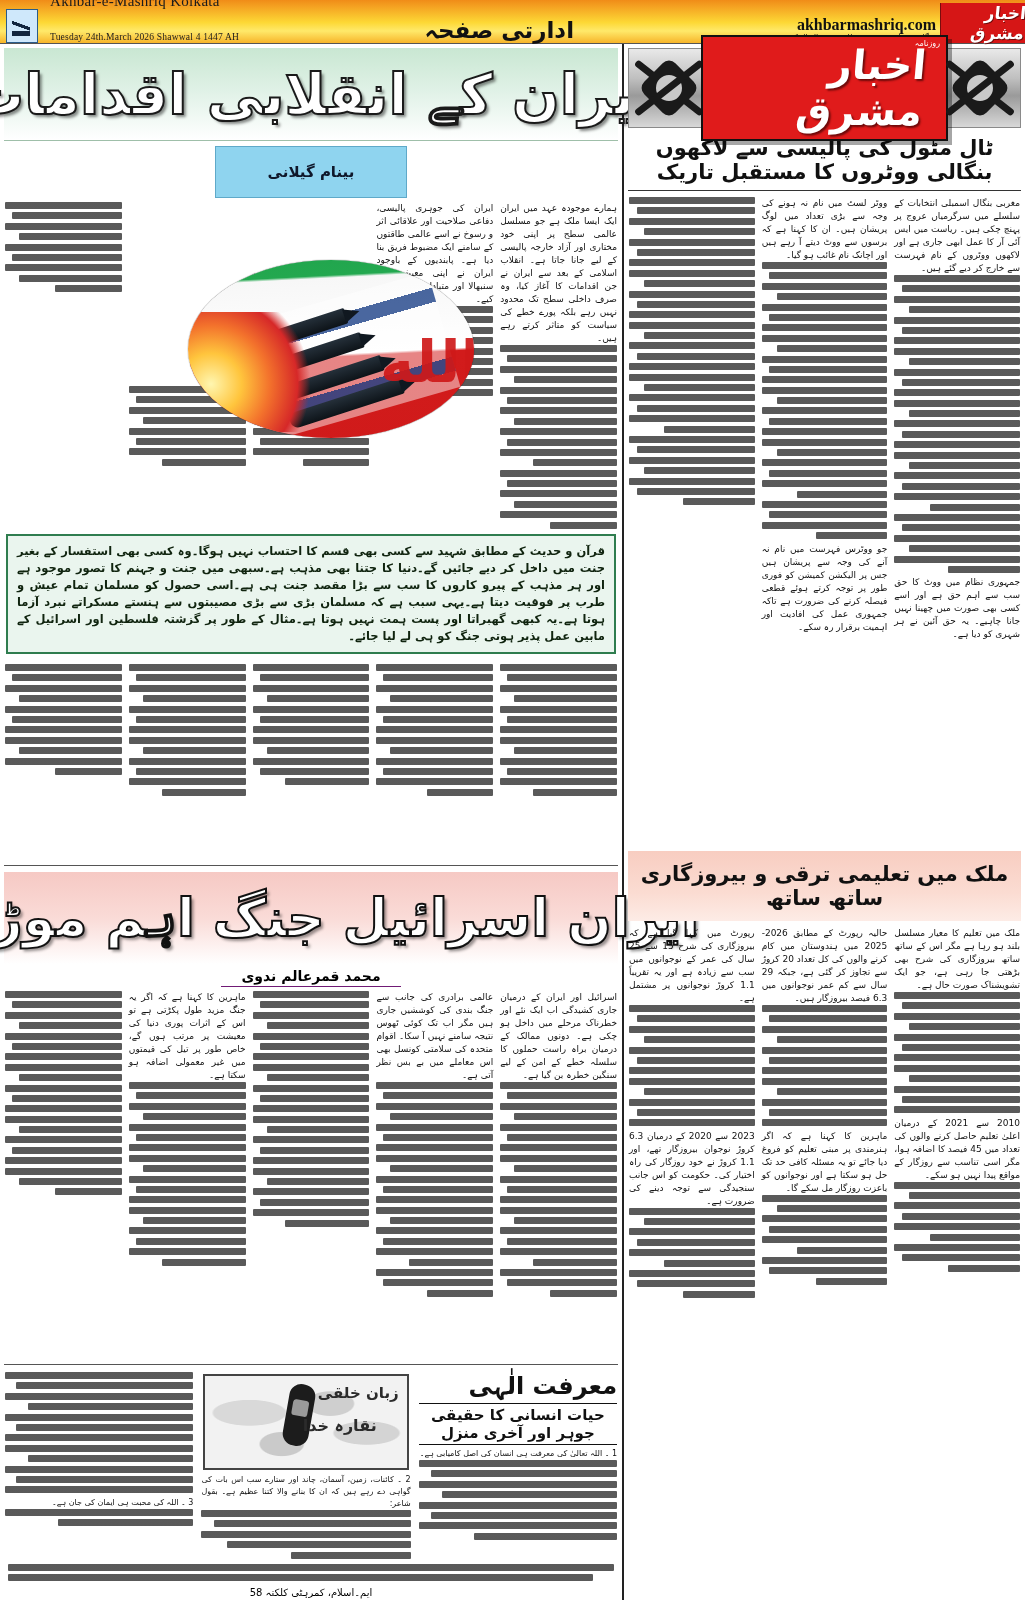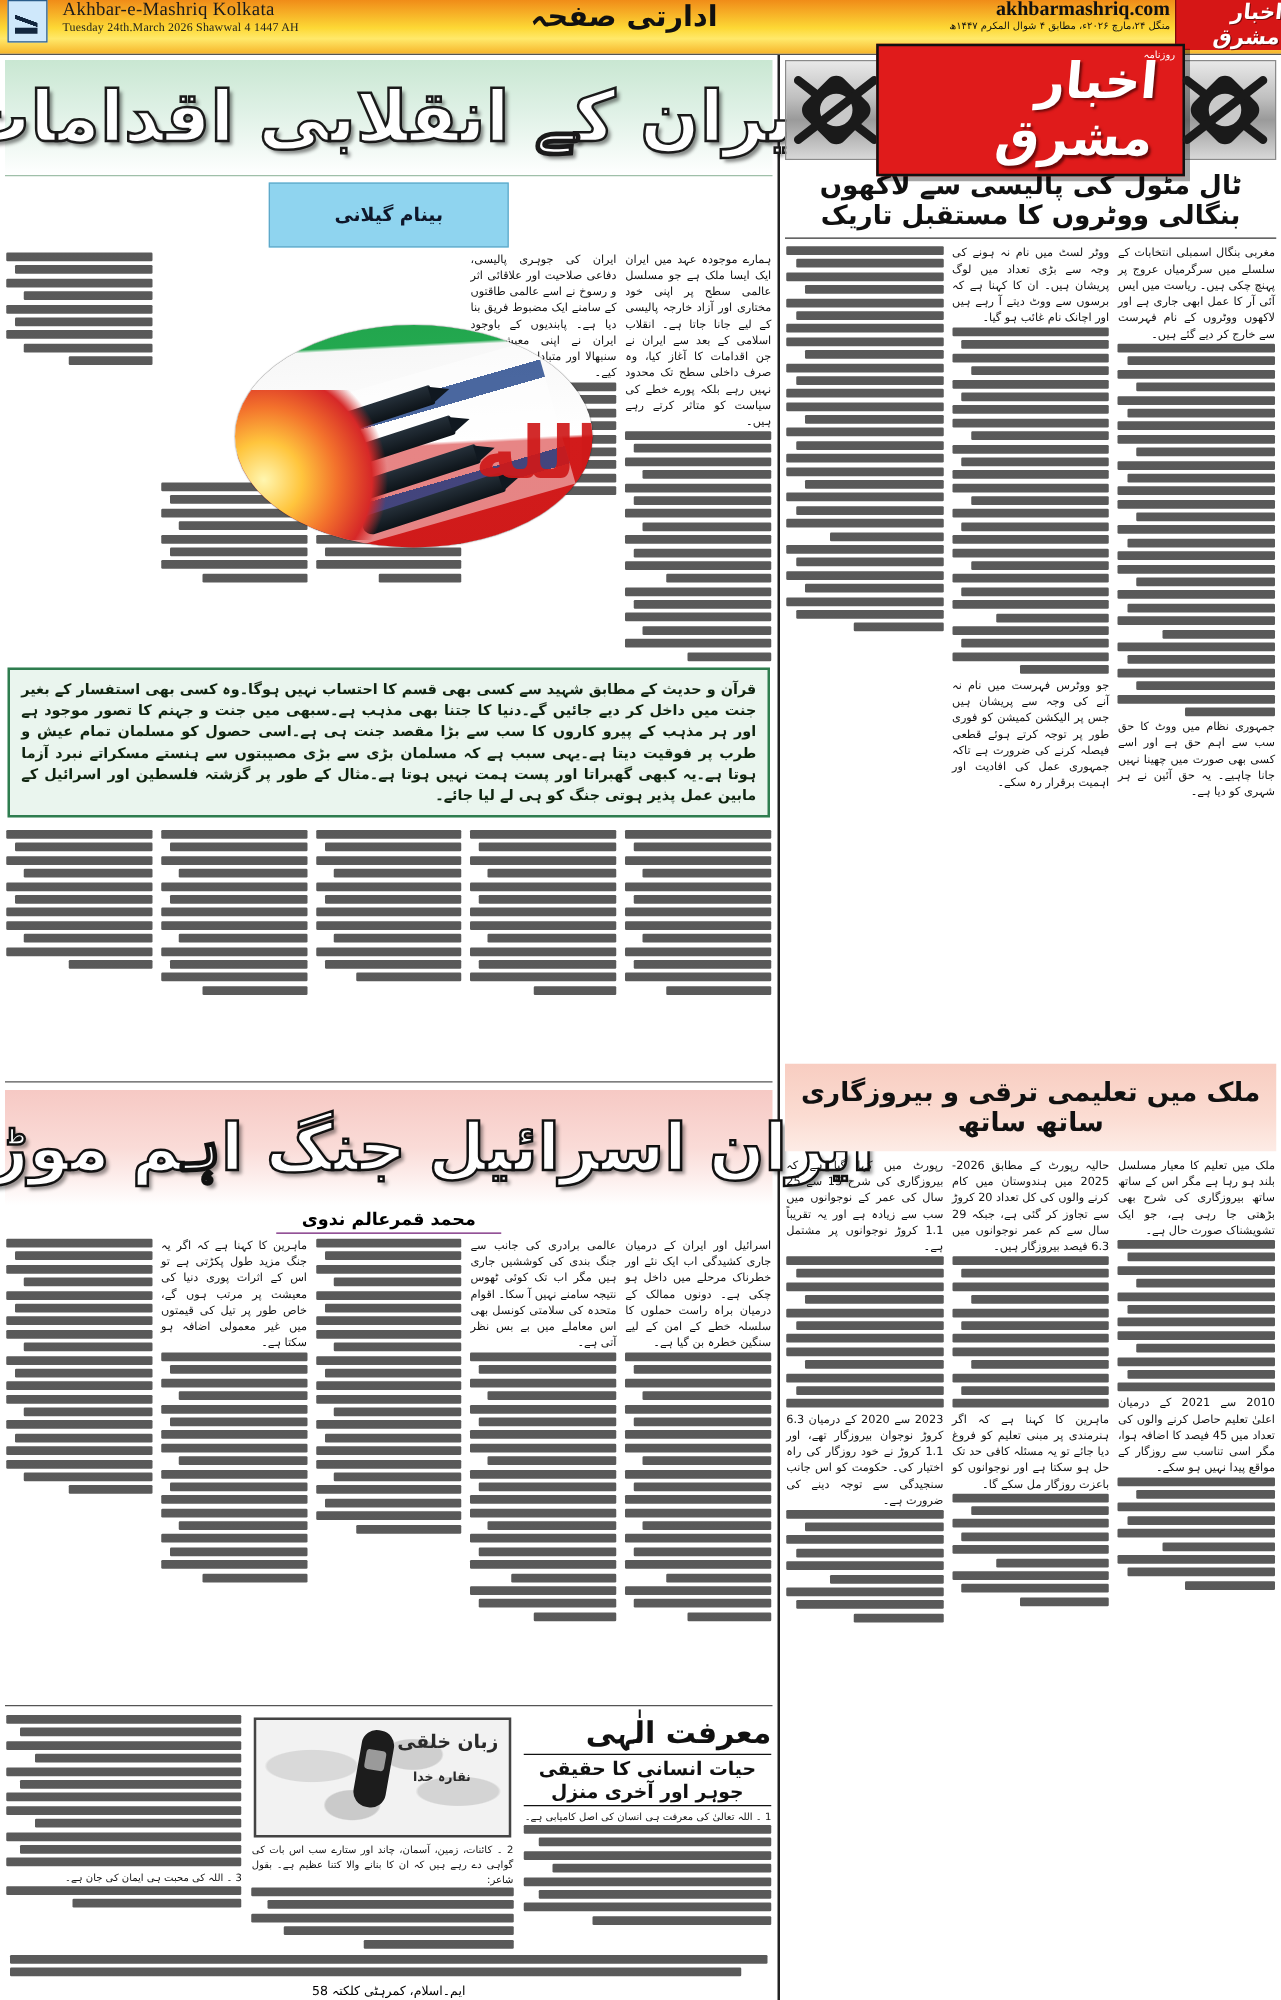--- a/index.html
+++ b/index.html
@@ -11,40 +11,40 @@
     position:relative;
   }
   .page{width:1025px;height:1600px;position:relative;box-sizing:border-box;}
 
   
   .masthead{
     height:44px;width:1025px;position:relative;
     background:linear-gradient(180deg,#f08c18 0%,#f5a623 18%,#fdd835 52%,#ffe96a 72%,#f7b52a 100%);
     border-bottom:1px solid #555;
     box-sizing:border-box;
-    display:flex;align-items:flex-start;
+    display:flex;align-items:flex-end;
   }
   .mh-logo-box{width:44px;display:flex;align-items:center;justify-content:center;}
   .mh-logo{
     width:30px;height:32px;background:#cfe8fb;border:1px solid #2a5c8a;
     position:relative;
   }
   .mh-logo:after{
     content:"";position:absolute;left:5px;top:4px;width:18px;height:22px;
     background:
       linear-gradient(200deg,transparent 46%,#12263f 47%,#12263f 58%,transparent 59%),
       linear-gradient(0deg,#12263f 0 22%,transparent 23%);
   }
   .mh-left{display:flex;flex-direction:column;justify-content:center;padding-left:6px;}
   .mh-title{
     font-family:"Liberation Serif",serif;font-size:15px;color:#1b1b1b;letter-spacing:.3px;
     line-height:17px;
   }
   .mh-date{
-    font-family:"Liberation Serif",serif;font-size:9.5px;color:#1b1b1b;line-height:12px;letter-spacing:.2px;
+    font-family:"Liberation Serif",serif;font-size:9.5px;color:#1b1b1b;line-height:12px;letter-spacing:.2px;margin-top:21px;
   }
   .mh-center{flex:1;display:flex;align-items:center;justify-content:center;}
   .mh-center-title{
     font-size:23px;color:#111;font-weight:bold;direction:rtl;
     font-family:"DejaVu Sans",sans-serif;
   }
   .mh-right{display:flex;flex-direction:column;justify-content:center;align-items:flex-end;padding-right:4px;}
   .mh-site{font-family:"Liberation Serif",serif;font-size:16px;color:#111;line-height:15px;font-weight:bold;}
   .mh-udate{font-family:"DejaVu Sans",sans-serif;font-size:8px;color:#111;direction:rtl;line-height:11px;}
   .mh-brand{
@@ -243,21 +243,21 @@
   }
   .cartoon .mic:after{
     content:"";position:absolute;left:5px;top:16px;width:16px;height:16px;background:#9a9a9a;border-radius:3px;
   }
   .cartoon .ct{
     position:absolute;right:8px;top:8px;direction:rtl;font-family:"DejaVu Sans",sans-serif;
     font-weight:bold;font-size:15px;color:#2b2b2b;
   }
   .cartoon .ct2{
     position:absolute;right:30px;top:40px;direction:rtl;font-family:"DejaVu Sans",sans-serif;
-    font-weight:bold;font-size:10px;color:#2b2b2b;margin-left:28px;
+    font-weight:bold;font-size:16px;color:#2b2b2b;margin-left:28px;
   }
   .sig{
     direction:rtl;font-family:"DejaVu Sans",sans-serif;font-size:10px;text-align:center;padding-top:3px;
   }
   .botbar{height:9px;background:#111;margin:6px 4px 0 4px;}
 </style>
 </head>
 <body>
 
 <div class="page">

